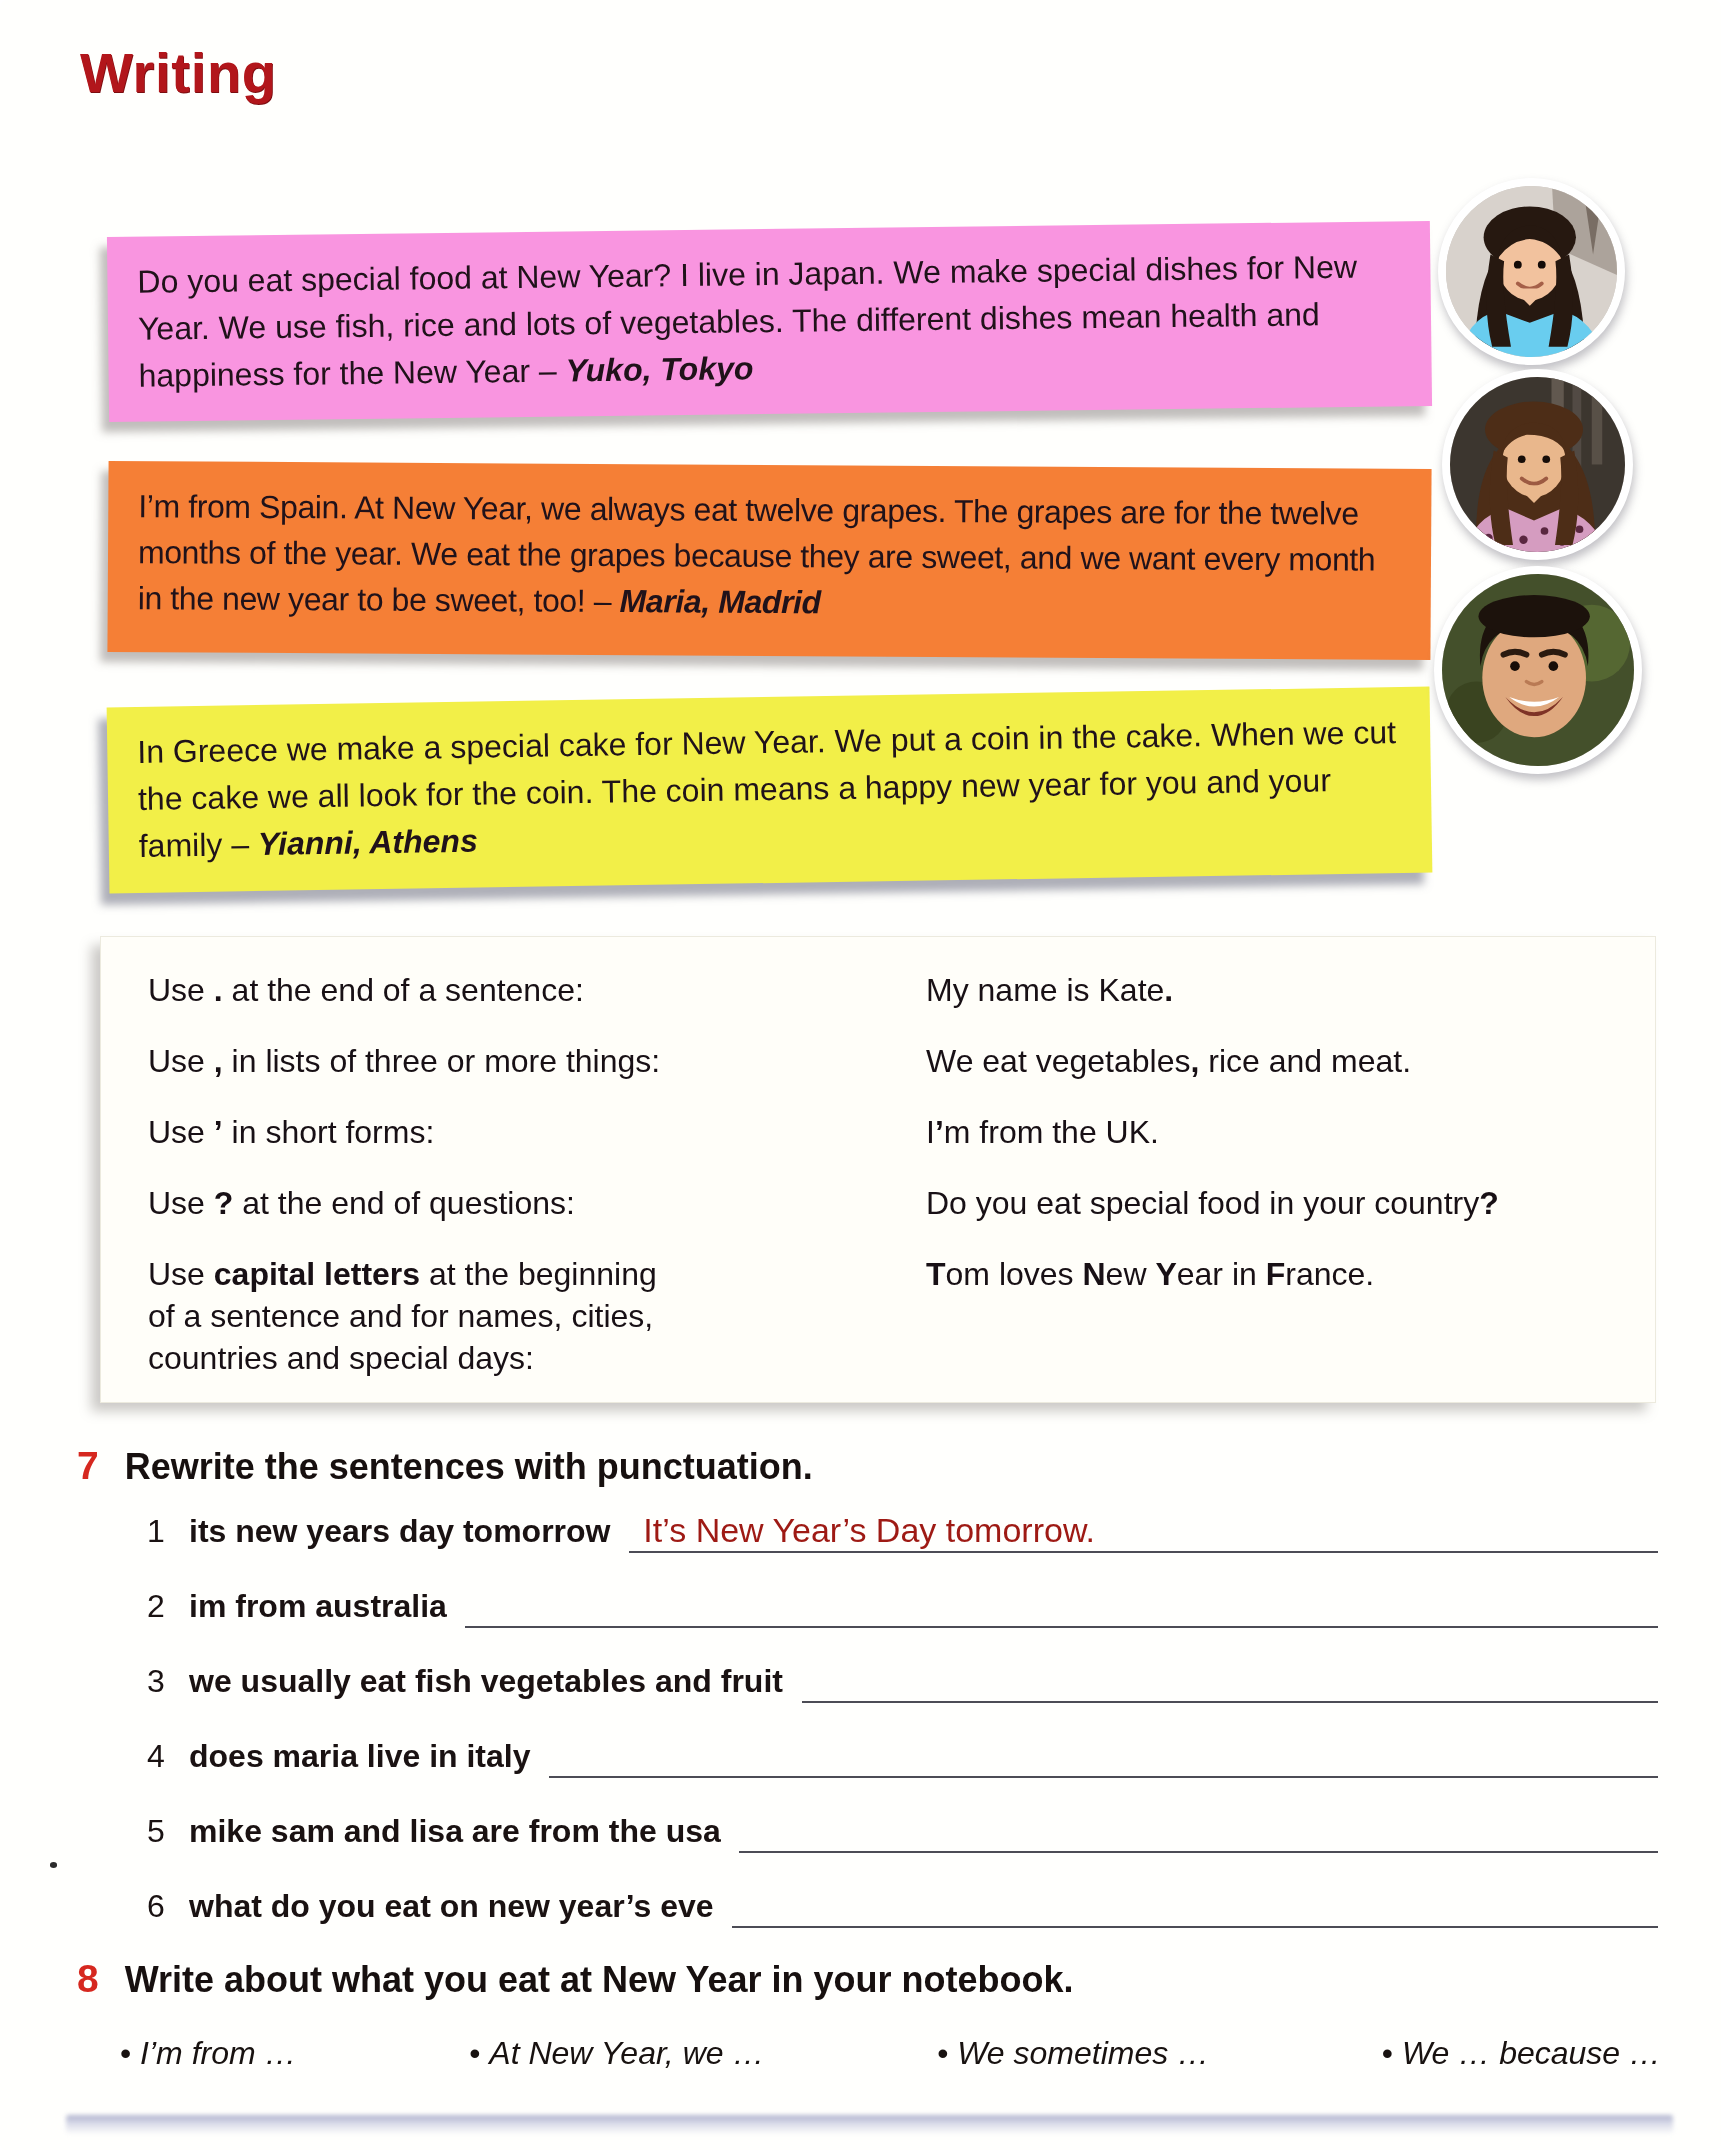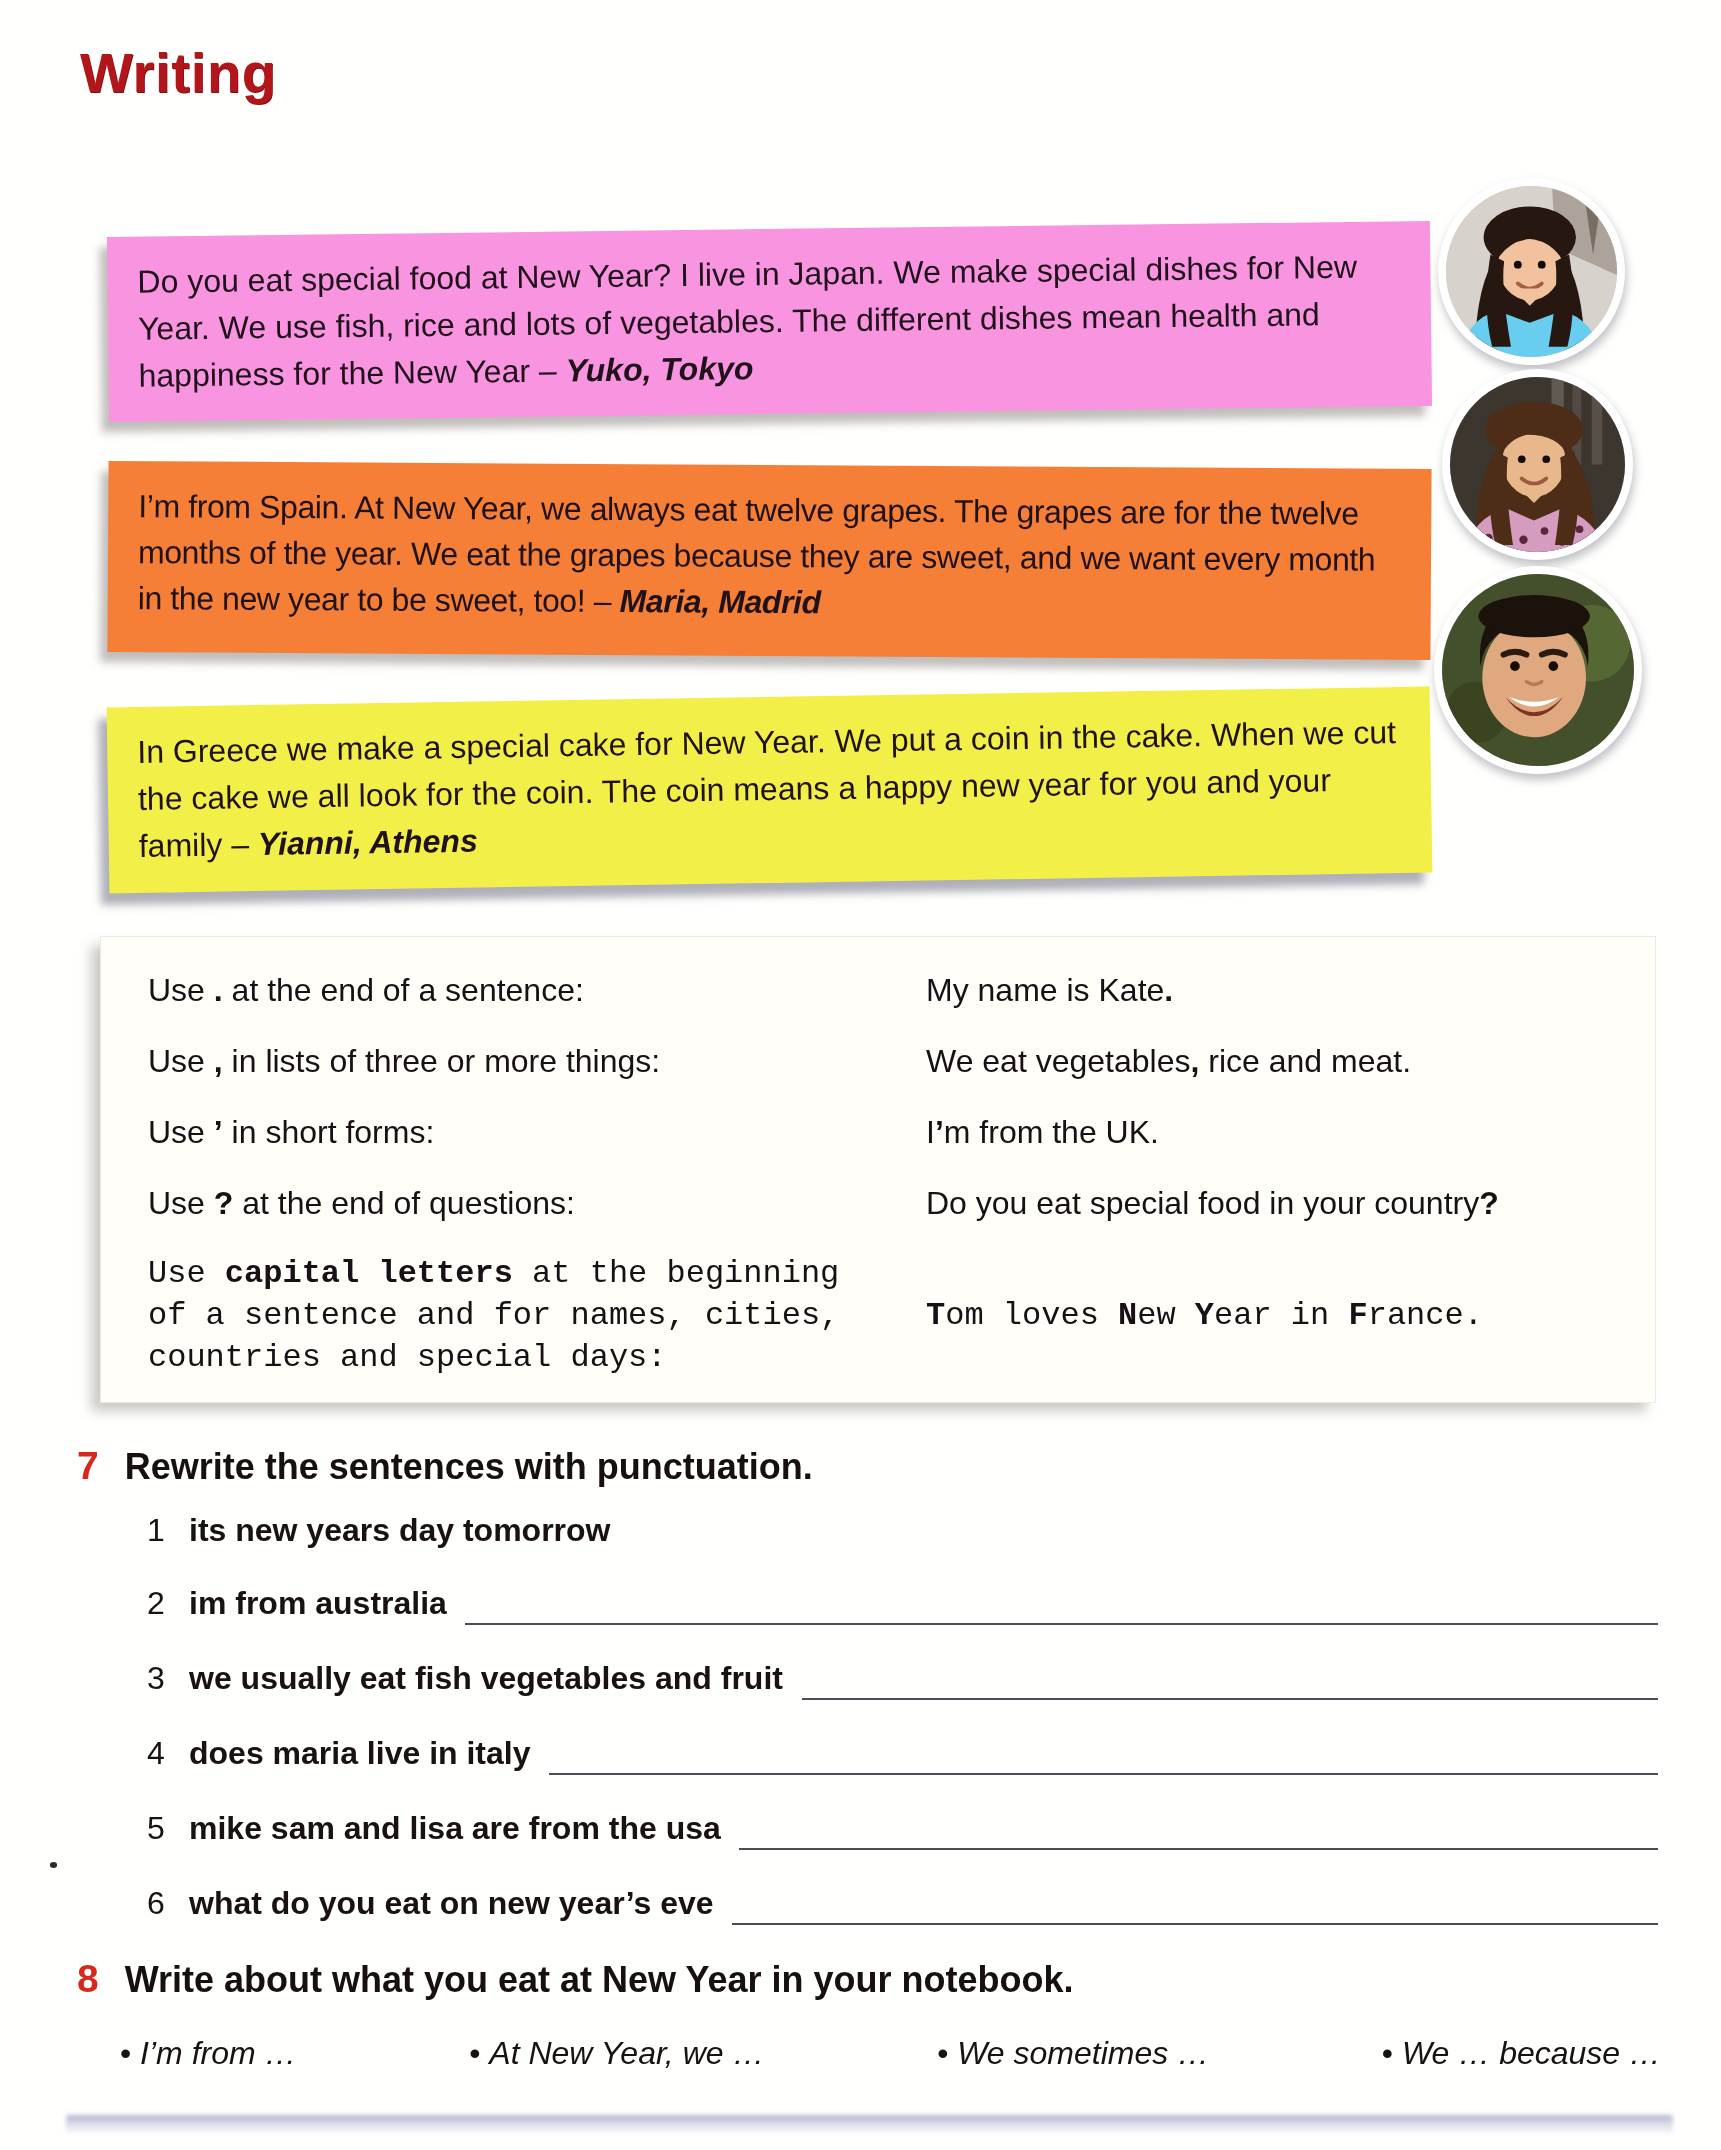--- a/index.html
+++ b/index.html
@@ -35,21 +35,21 @@
   .photo-1{left:1438px;top:178px;width:171px;height:171px;}
   .photo-2{left:1442px;top:369px;width:175px;height:175px;}
   .photo-3{left:1434px;top:566px;width:192px;height:192px;}
   
   .rules-box{
     position:absolute;left:100px;top:936px;width:1556px;height:467px;box-sizing:border-box;
     padding:32px 60px 32px 47px;background:#fffef9;border:1.4px solid #eceade;
     box-shadow:-8.6px 8.6px 11.5px rgba(124,121,117,0.4);
   }
   .rule-row{display:flex;margin-bottom:29px;font-size:32px;line-height:42px;color:#181015;}
-  .rule-row.bottom{margin-bottom:0;align-items:center;font-family:Liberation Mono, monospace;}
+  .rule-row.bottom{margin-bottom:0;align-items:flex-start;}
   .rule-left{width:778px;flex:0 0 auto;white-space:pre-line;}
   .rule-right{flex:1;}
   .seg-bold{font-weight:700;}
   
   .ex{position:absolute;left:77px;width:1581px;}
   .ex7{top:1444px;}
   .ex8{top:1957px;}
   .ex-head{display:flex;align-items:baseline;gap:26px;margin:0 0 21.5px 0;}
   .ex-num{font-size:39px;font-weight:700;color:#d6281f;flex:0 0 auto;}
   .ex-title{font-size:36px;font-weight:700;margin:0;color:#17100f;}
@@ -180,20 +180,21 @@
 
   <section class="ex ex7">
     <div class="ex-head">
       <span class="ex-num">7</span>
       <h2 class="ex-title">Rewrite the sentences with punctuation.</h2>
     </div>
 
     <div class="item">
       <span class="item-num">1</span>
       <span class="item-prompt">its new years day tomorrow</span>
+      <span class="write-line"><span class="answer">It’s New Year’s Day tomorrow.</span></span>
     </div>
     <div class="item">
       <span class="item-num">2</span>
       <span class="item-prompt">im from australia</span>
       <span class="write-line"><span class="answer"></span></span>
     </div>
     <div class="item">
       <span class="item-num">3</span>
       <span class="item-prompt">we usually eat fish vegetables and fruit</span>
       <span class="write-line"><span class="answer"></span></span>

